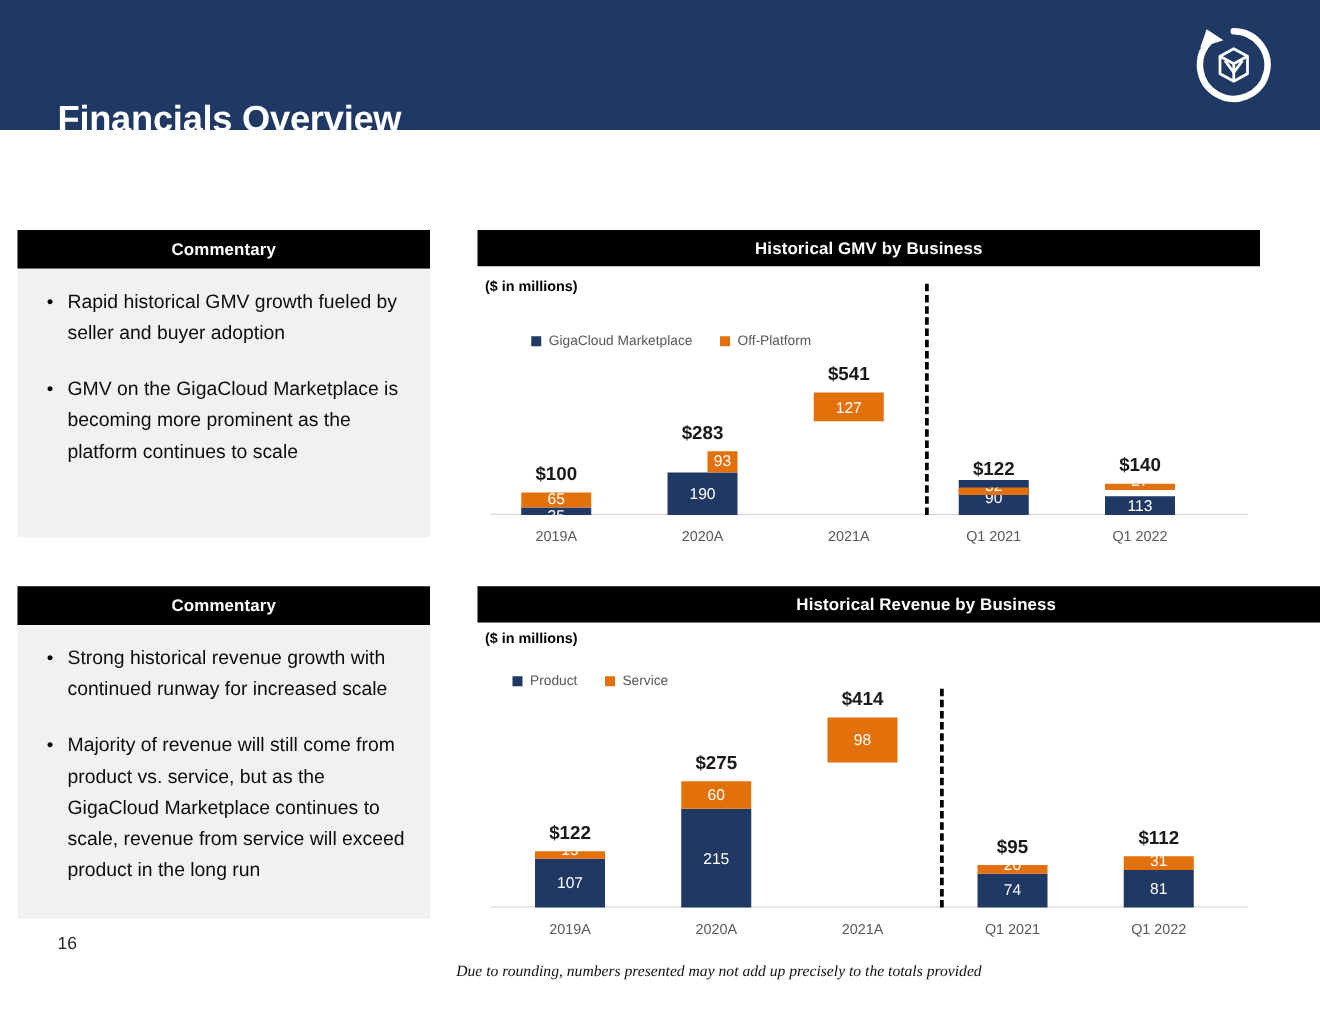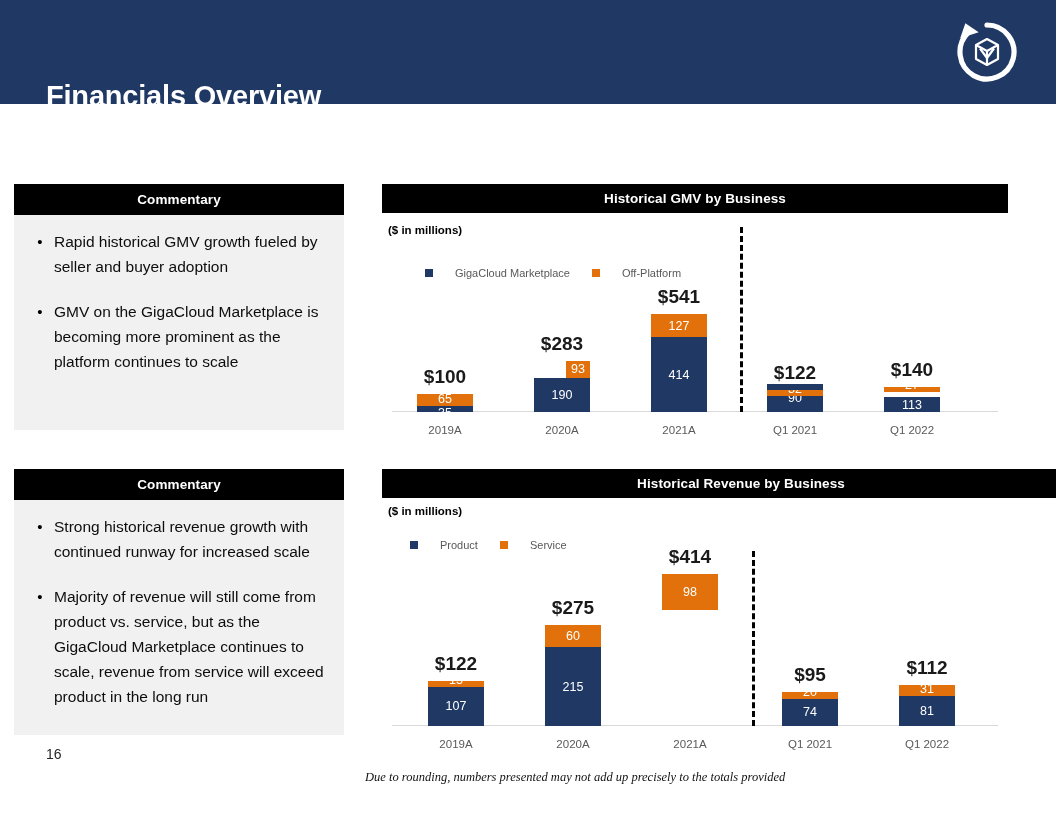--- a/index.html
+++ b/index.html
@@ -93,21 +93,21 @@
   }
   .legend {
     position: absolute;
     display: flex;
     align-items: center;
     gap: 22px;
   }
   .legend-item {
     display: flex;
     align-items: center;
-    gap: 22px;
+    gap: 6px;
   }
   .legend-swatch {
     width: 8px; height: 8px;
     display: inline-block;
   }
   .legend-text {
     font-size: 11px;
     color: #595959;
     white-space: nowrap;
   }
@@ -134,21 +134,21 @@
     color: #ffffff;
     font-size: 12.5px;
     overflow: hidden;
   }
   .seg-bottom { background: #1F3864; }
   .seg-top    { background: #E2710B; }
   .bar-total {
     position: absolute;
     left: -28px; right: -28px;
     text-align: center;
-    font-size: 19px;
+    font-size: 15px;
     font-weight: bold;
     color: #1a1a1a;
     white-space: nowrap;
   }
   .cat-label {
     position: absolute;
     left: -34px; right: -34px;
     text-align: center;
     font-size: 11.5px;
     color: #595959;
@@ -249,21 +249,20 @@
       <div class="bar-total" style="bottom: 24.1146px;">$100</div>
       <div class="cat-label" style="bottom: -24px;">2019A</div>
     </div>
     <div class="bar-group" style="left: 142px; width: 56px; height: 51.2643px;">
       <div class="seg seg-bottom" style="background: rgb(31, 56, 100); bottom: 0px; height: 34.4177px;">190</div>
       <div class="seg seg-top" style="background: rgb(226, 113, 11); bottom: 34.4177px; height: 16.8466px; margin-left: 32px;">93</div>
       <div class="bar-total" style="bottom: 57.2643px;">$283</div>
       <div class="cat-label" style="bottom: -24px;">2020A</div>
     </div>
     <div class="bar-group" style="left: 259px; width: 56px; height: 98px;">
-      <div class="seg seg-bottom" style="background: rgb(31, 56, 100); bottom: 0px; height: 74.9945px;">414</div>
       <div class="seg seg-top" style="background: rgb(226, 113, 11); bottom: 74.9945px; height: 23.0055px;">127</div>
       <div class="bar-total" style="bottom: 104px;">$541</div>
       <div class="cat-label" style="bottom: -24px;">2021A</div>
     </div>
     <div class="bar-group" style="left: 375px; width: 56px; height: 22.0998px;">
       <div class="seg seg-bottom" style="background: rgb(31, 56, 100); bottom: 0px; height: 28px;">90</div>
       <div class="seg seg-top" style="background: rgb(226, 113, 11); bottom: 16.3031px; height: 5.79667px; line-height: 14px; align-items: flex-end;">32</div>
       <div class="bar-total" style="bottom: 28.0998px;">$122</div>
       <div class="cat-label" style="bottom: -24px;">Q1 2021</div>
     </div>

